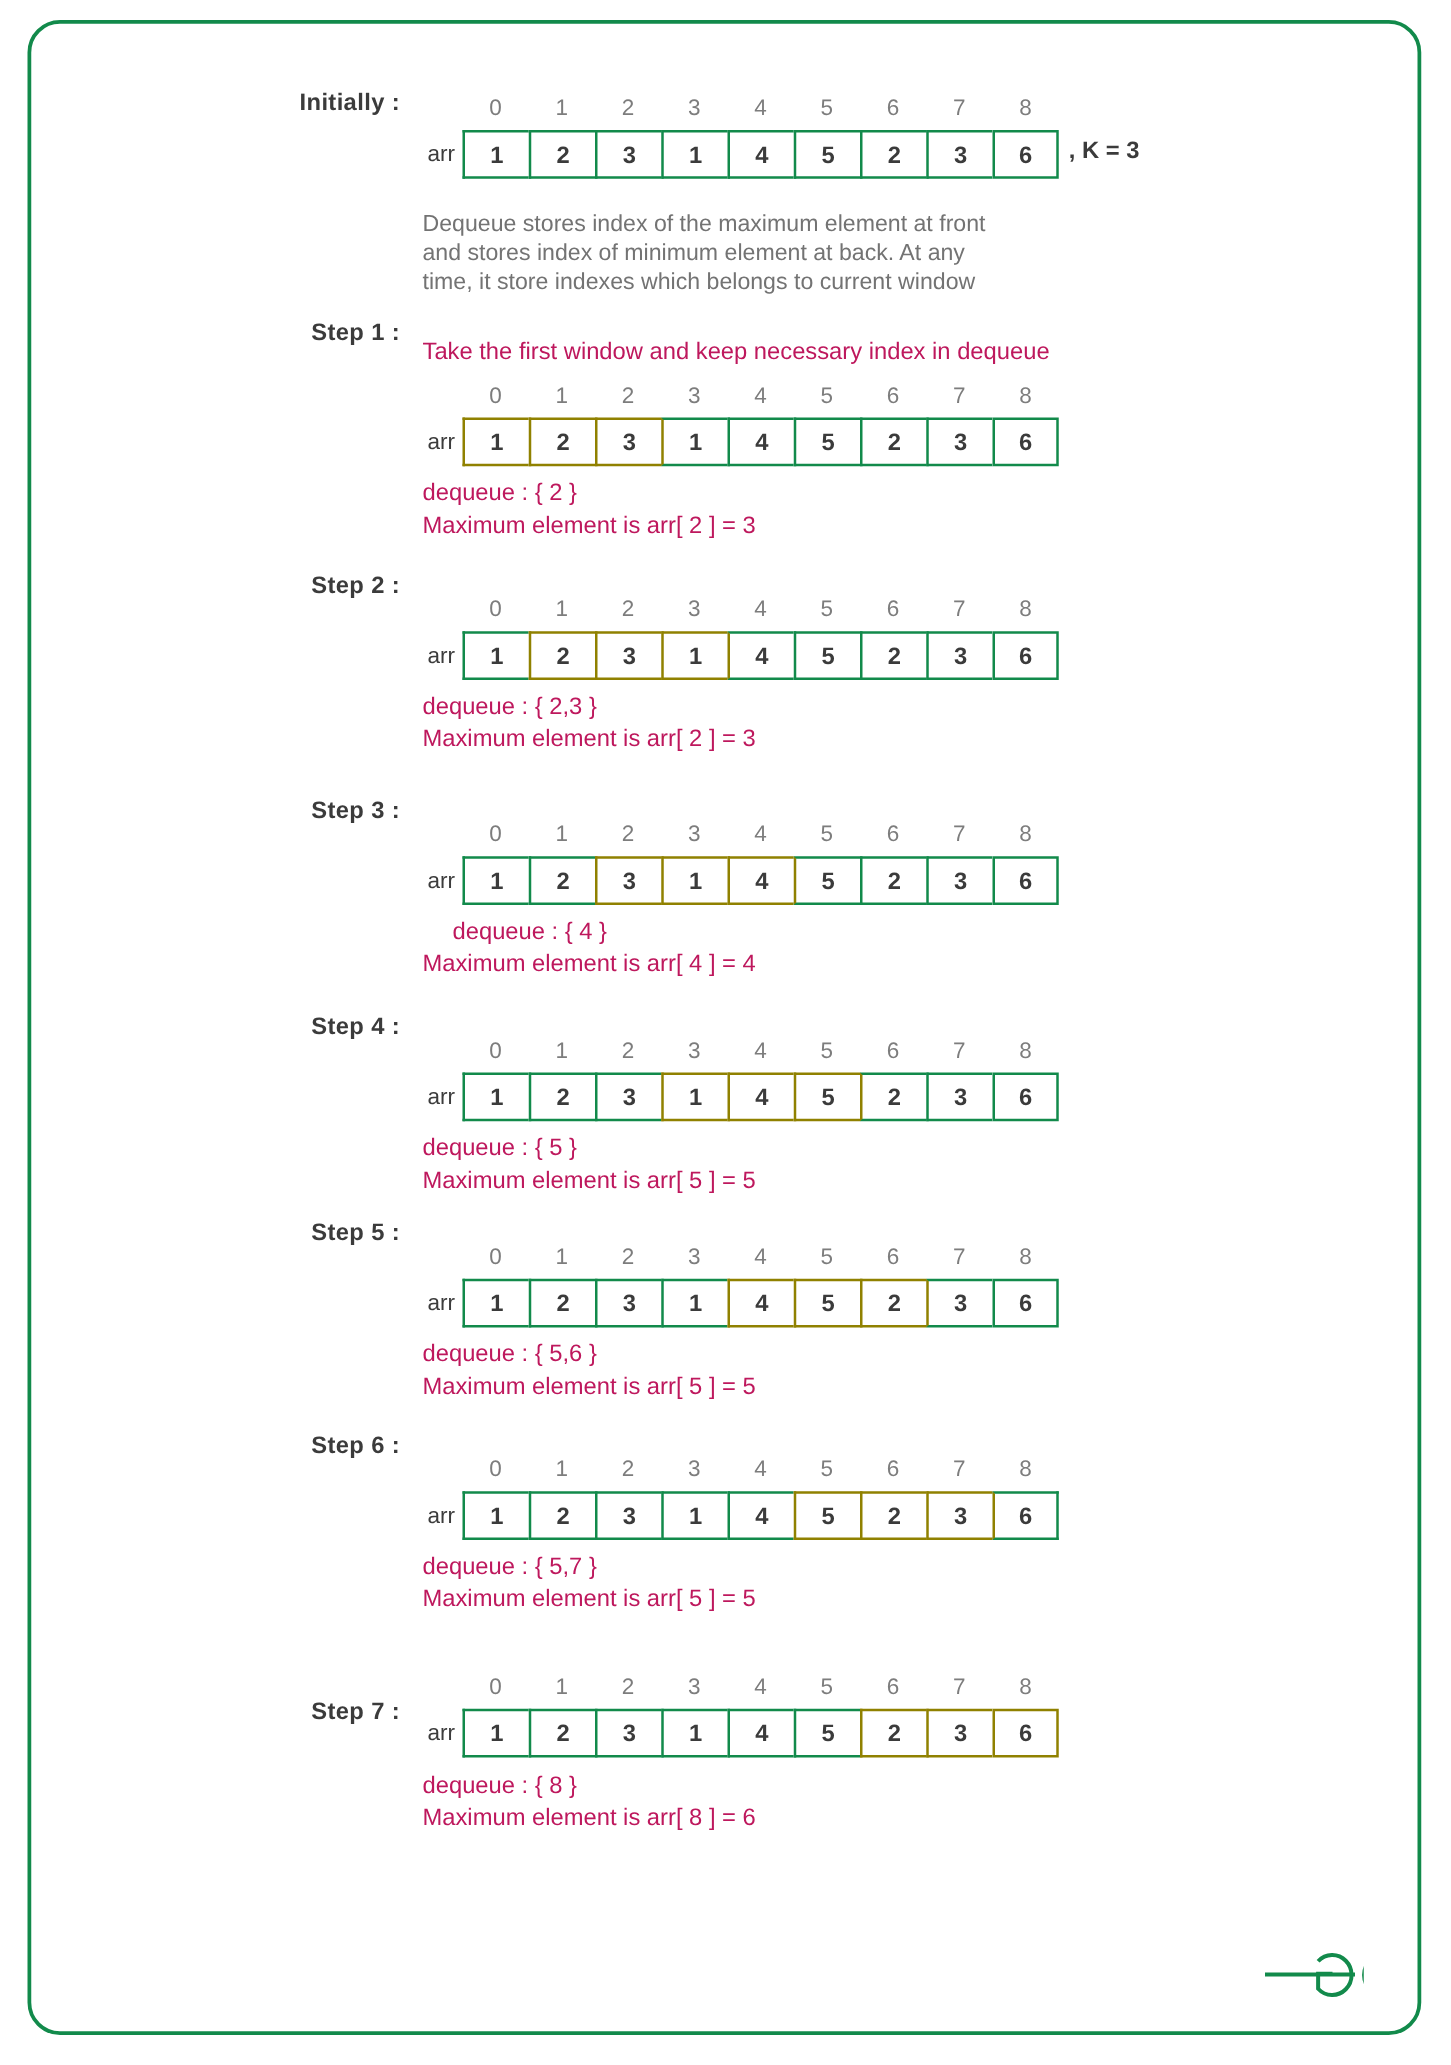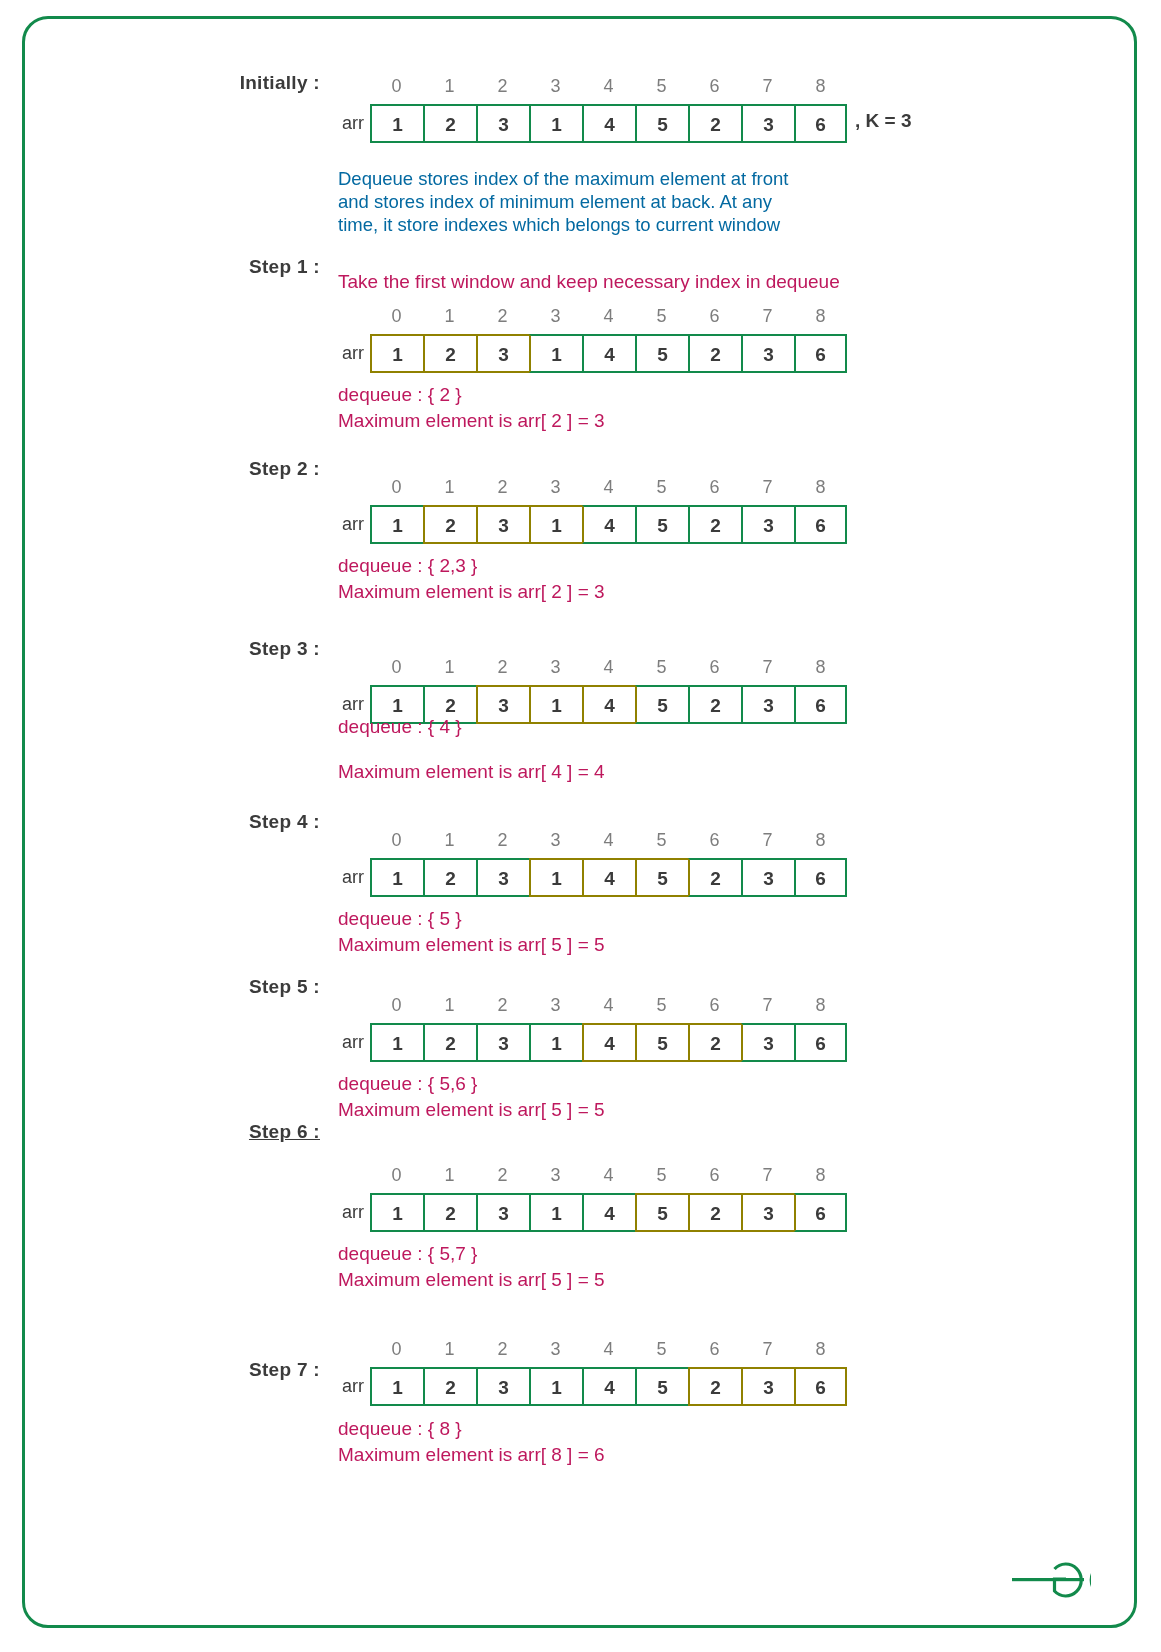--- a/index.html
+++ b/index.html
@@ -52,21 +52,21 @@
     color: #3b3b3b;
     letter-spacing: .3px;
     white-space: nowrap;
   }
 
   .note {
     position: absolute;
     left: 338px;
     font-size: 18.5px;
     line-height: 23px;
-    color: #0369a1;
+    color: #737373;
     white-space: pre-line;
   }
 
   .caption {
     position: absolute;
     left: 338px;
     font-size: 19px;
     line-height: 26px;
     color: #be185d;
     white-space: nowrap;
@@ -280,21 +280,21 @@
             <div class="cell">2</div>
             <div class="cell hl">3</div>
             <div class="cell hl">1</div>
             <div class="cell hl">4</div>
             <div class="cell hl-right">5</div>
             <div class="cell">2</div>
             <div class="cell">3</div>
             <div class="cell">6</div>
           </div>
         </div>
-        <div class="caption" style="top: 714px;">dequeue : { 4 }</div>
+        <div class="caption" style="top: 733px; margin-left: 24px;">dequeue : { 4 }</div>
         <div class="caption" style="top: 759px;">Maximum element is arr[ 4 ] = 4</div>
       </div>
       <div class="block">
         <div class="step-label" style="top: 811px;">Step 4 :</div>
         <div class="array-wrap" style="top: 830px;">
           <div class="idx-row">
             <div class="idx">0</div>
             <div class="idx">1</div>
             <div class="idx">2</div>
             <div class="idx">3</div>
@@ -344,21 +344,21 @@
             <div class="cell hl">5</div>
             <div class="cell hl">2</div>
             <div class="cell hl-right">3</div>
             <div class="cell">6</div>
           </div>
         </div>
         <div class="caption" style="top: 1071px;">dequeue : { 5,6 }</div>
         <div class="caption" style="top: 1097px;">Maximum element is arr[ 5 ] = 5</div>
       </div>
       <div class="block">
-        <div class="step-label" style="top: 1121px; text-decoration: underline;">Step 6 :</div>
+        <div class="step-label" style="top: 1146px;">Step 6 :</div>
         <div class="array-wrap" style="top: 1165px;">
           <div class="idx-row">
             <div class="idx">0</div>
             <div class="idx">1</div>
             <div class="idx">2</div>
             <div class="idx">3</div>
             <div class="idx">4</div>
             <div class="idx">5</div>
             <div class="idx">6</div>
             <div class="idx">7</div>

